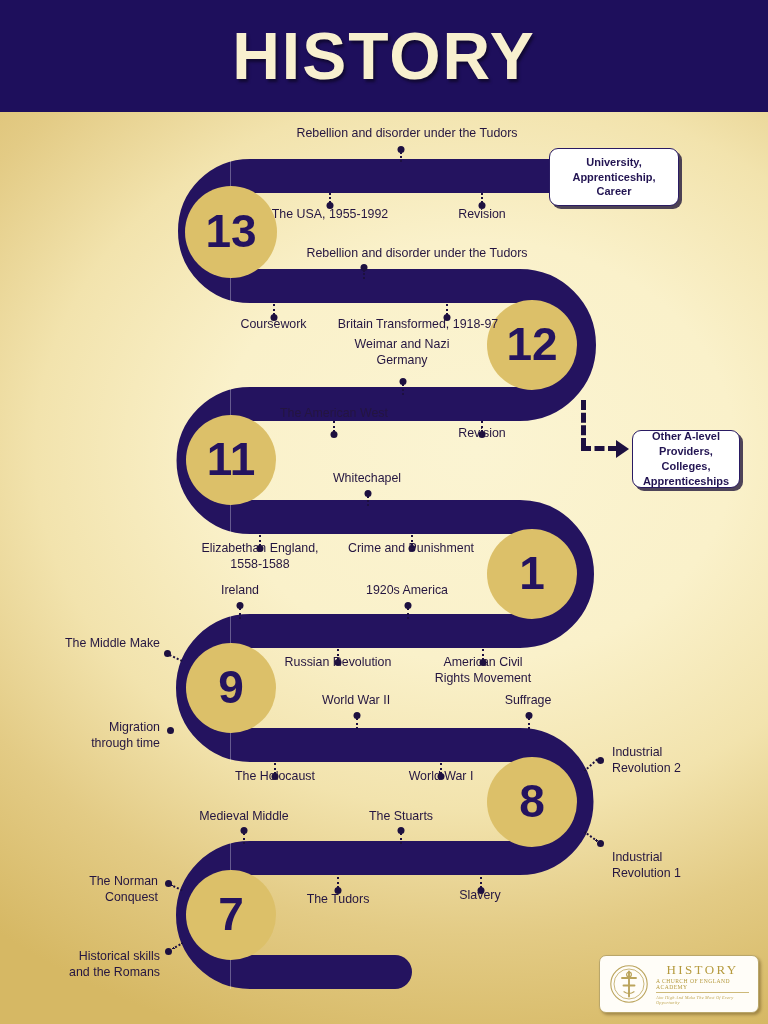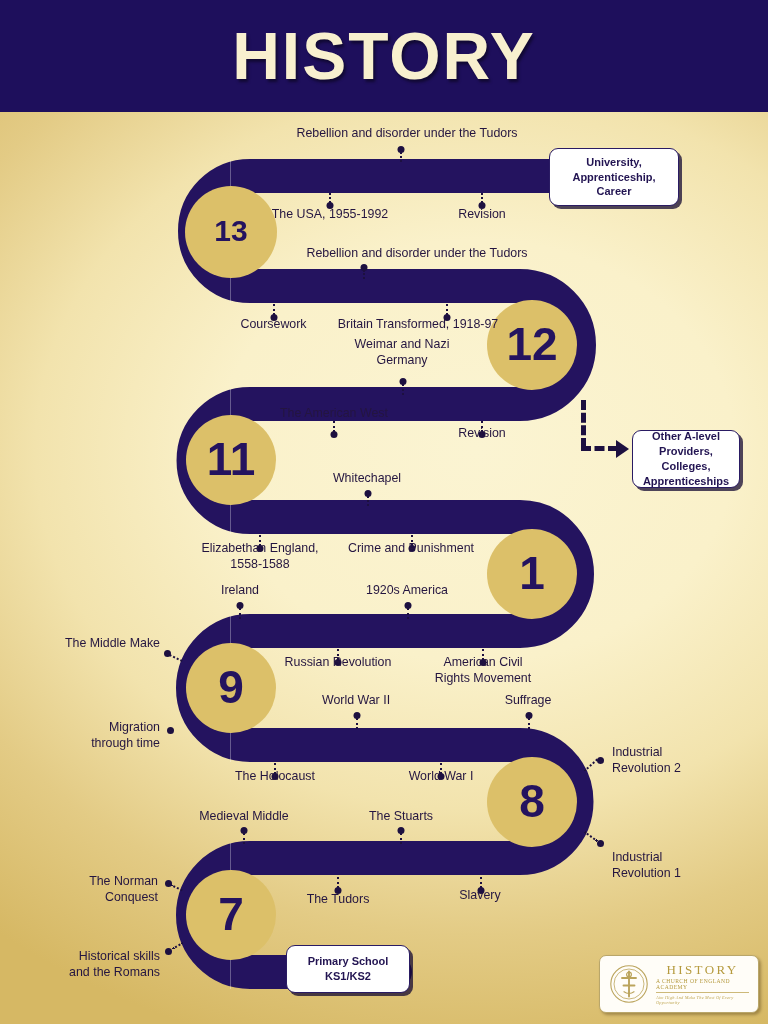--- a/index.html
+++ b/index.html
@@ -187,21 +187,21 @@
 
   <div class="railtick" style="left:230px; top:160px; height:32px;"></div>
   <div class="railtick" style="left:230px; top:271px; height:32px;"></div>
   <div class="railtick" style="left:230px; top:389px; height:32px;"></div>
   <div class="railtick" style="left:230px; top:502px; height:32px;"></div>
   <div class="railtick" style="left:230px; top:616px; height:32px;"></div>
   <div class="railtick" style="left:230px; top:730px; height:32px;"></div>
   <div class="railtick" style="left:230px; top:843px; height:32px;"></div>
   <div class="railtick" style="left:230px; top:957px; height:32px;"></div>
 
-  <div class="year-node" style="left:185px; top:186px; width:92px; height:92px; font-size:30px;align-items:center;">
+  <div class="year-node" style="left:185px; top:186px; width:92px; height:92px; font-size:46px;align-items:center;">
     <span>13</span>
   </div>
   <div class="year-node" style="left:487px; top:300px; width:90px; height:90px; font-size:46px;">
     <span>12</span>
   </div>
   <div class="year-node" style="left:186px; top:415px; width:90px; height:90px; font-size:46px;">
     <span>11</span>
   </div>
   <div class="year-node" style="left:487px; top:529px; width:90px; height:90px; font-size:46px;">
     <span>1</span>
@@ -395,22 +395,20 @@
 Apprenticeship,
 Career</div>
 
   <div class="dash-v" style="left:581px; top:400px; height:48px;"></div>
   <div class="dash-h" style="left:581px; top:446px; width:37px;"></div>
   <div class="arrowhead" style="left:616px; top:440px;"></div>
   <div class="callout" style="left:632px; top:430px; width:108px; height:58px;">Other A-level
 Providers, Colleges,
 Apprenticeships</div>
 
-  <div class="callout" style="left:286px; top:945px; width:124px; height:48px;">Primary School
-KS1/KS2</div>
 
   <div id="logo" style="left:599px; top:955px; width:160px; height:58px;">
     <svg id="logo-crest" width="40" height="40" viewBox="0 0 40 40">
       <circle cx="20" cy="20" r="18.2" fill="none" stroke="#bba45c" stroke-width="1.1"></circle>
       <circle cx="20" cy="20" r="15" fill="none" stroke="#bba45c" stroke-width="0.8"></circle>
       <path d="M20 7.5 L20 32.5 M13 14 L27 14 M14.5 21.5 L25.5 21.5" stroke="#bba45c" stroke-width="1.9" fill="none" stroke-linecap="round"></path>
       <circle cx="20" cy="10.5" r="2.4" fill="none" stroke="#bba45c" stroke-width="1.2"></circle>
       <path d="M14.6 27.5 q5.4 4 10.8 0" stroke="#bba45c" stroke-width="1.2" fill="none"></path>
     </svg>
     <div id="logo-text">

